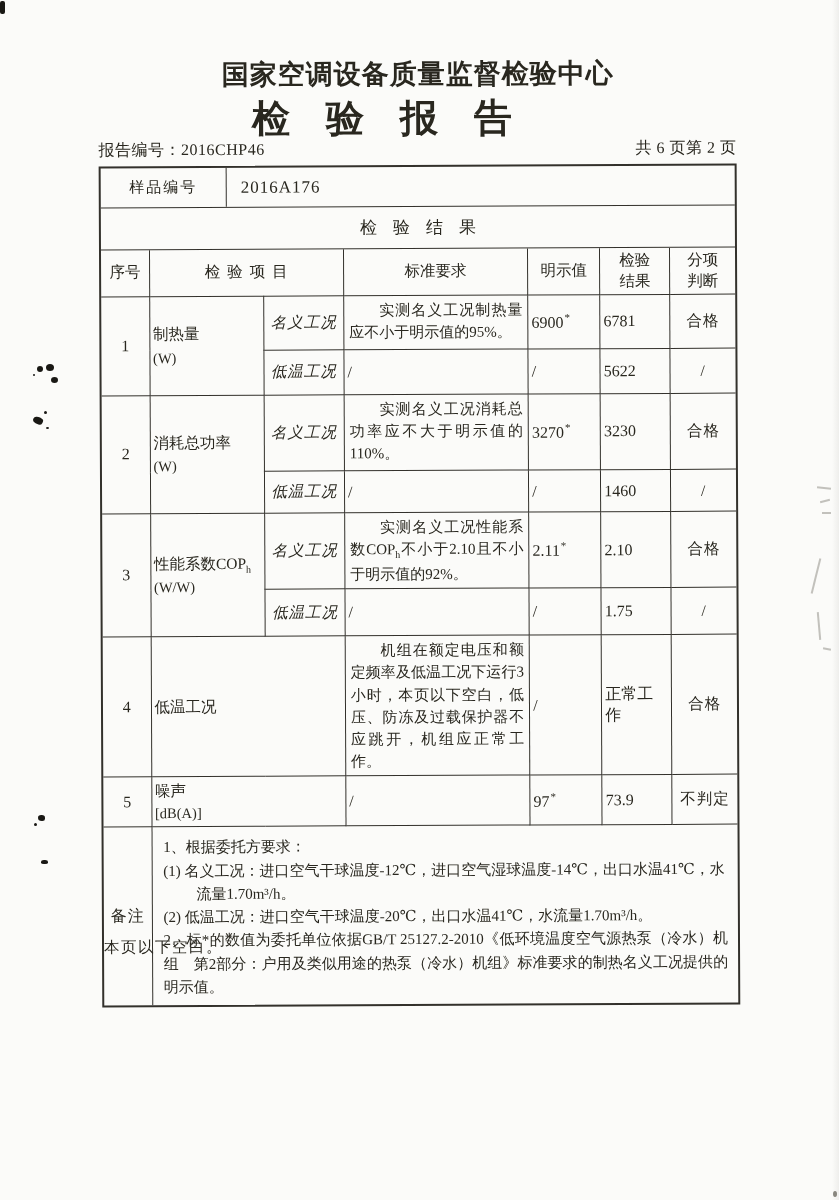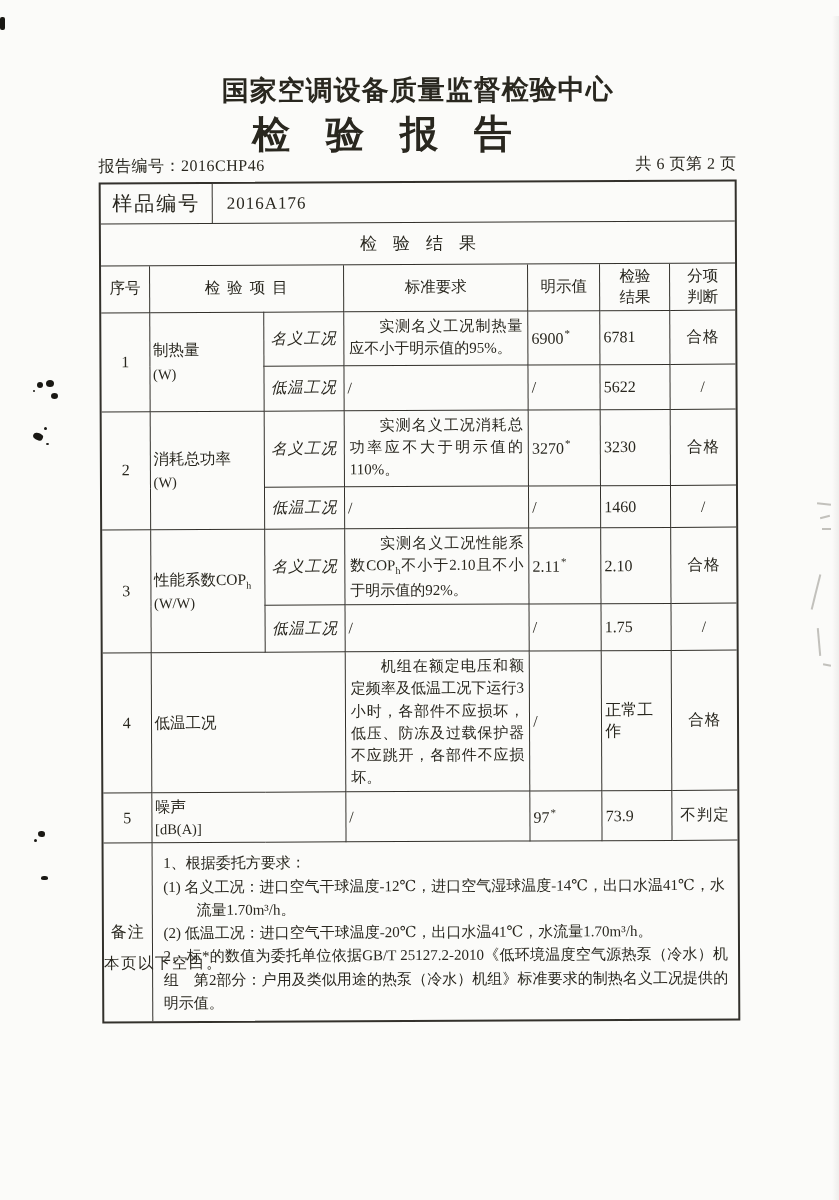--- a/index.html
+++ b/index.html
@@ -9,21 +9,21 @@
   }
   *{box-sizing:border-box;margin:0;padding:0;}
   html,body{width:839px;height:1200px;}
   body{
     background:var(--paper);
     font-family:"Liberation Serif","DejaVu Serif",serif;
     color:var(--ink);
     position:relative;
     overflow:hidden;
   }
-  .page{position:absolute;inset:0;margin-top:16px;}
+  .page{position:absolute;inset:0;}
   .page::after{ 
     content:"";position:absolute;top:0;right:0;width:7px;height:100%;
     background:linear-gradient(to right,rgba(0,0,0,0),rgba(90,88,80,0.08));
     pointer-events:none;
   }
   .tilt{position:absolute;inset:0;transform:rotate(-0.25deg);transform-origin:50% 40%;}
 
   
   .org-name{
     position:absolute;top:56px;left:0;width:100%;
@@ -43,23 +43,23 @@
   }
 
   
   .doc{
     position:absolute;top:165px;left:100px;width:638px;
     border:2px solid var(--line);
     background:transparent;
   }
   .sample-row{display:flex;height:40px;border-bottom:1.6px solid var(--line);}
   .sample-label{
-    width:112px;border-right:1.6px solid var(--line);
+    width:126px;border-right:1.6px solid var(--line);
     display:flex;align-items:center;justify-content:center;
-    font-size:20px;letter-spacing:2px;
+    font-size:15px;letter-spacing:2px;
   }
   .sample-value{flex:1;display:flex;align-items:center;padding-left:14px;font-size:17px;letter-spacing:1px;}
   .section-row{
     height:42px;border-bottom:1.6px solid var(--line);
     display:flex;align-items:center;justify-content:center;
     font-size:17px;letter-spacing:16px;text-indent:16px;
   }
 
   table{border-collapse:collapse;width:100%;table-layout:fixed;}
   td{border:1.5px solid var(--line);font-size:15.5px;vertical-align:middle;padding:2px 3px;}
@@ -216,21 +216,21 @@
           <td class="c-val">/</td>
           <td class="c-val">/</td>
           <td class="c-val">1.75</td>
           <td class="c-judge">/</td>
         </tr>
 
         <tr class="h-r4">
           <td class="c-seq">4</td>
           <td class="c-item" colspan="2">低温工况</td>
           <td class="c-req">
-                <p class="reqp">机组在额定电压和额定频率及低温工况下运行3小时，各部件不应损坏，低压、防冻及过载保护器不应跳开，各部件不应损坏。</p>
+                <p class="reqp">机组在额定电压和额定频率及低温工况下运行3小时，本页以下空白，低压、防冻及过载保护器不应跳开，机组应正常工作。</p>
               </td>
           <td class="c-val">/</td>
           <td class="c-val">正常工作</td>
           <td class="c-judge">合格</td>
         </tr>
 
         <tr class="h-r5">
           <td class="c-seq">5</td>
           <td class="c-item" colspan="2">
             <div>噪声</div>

